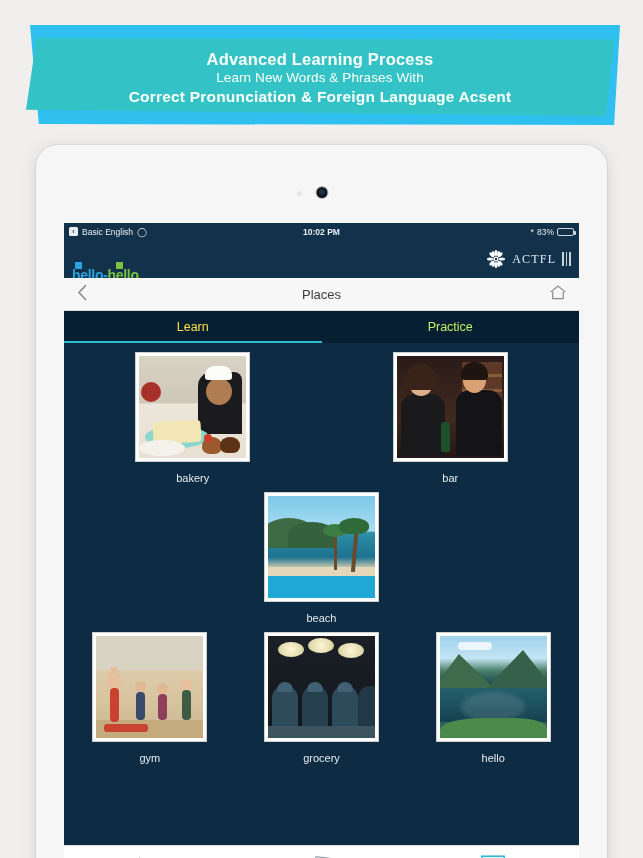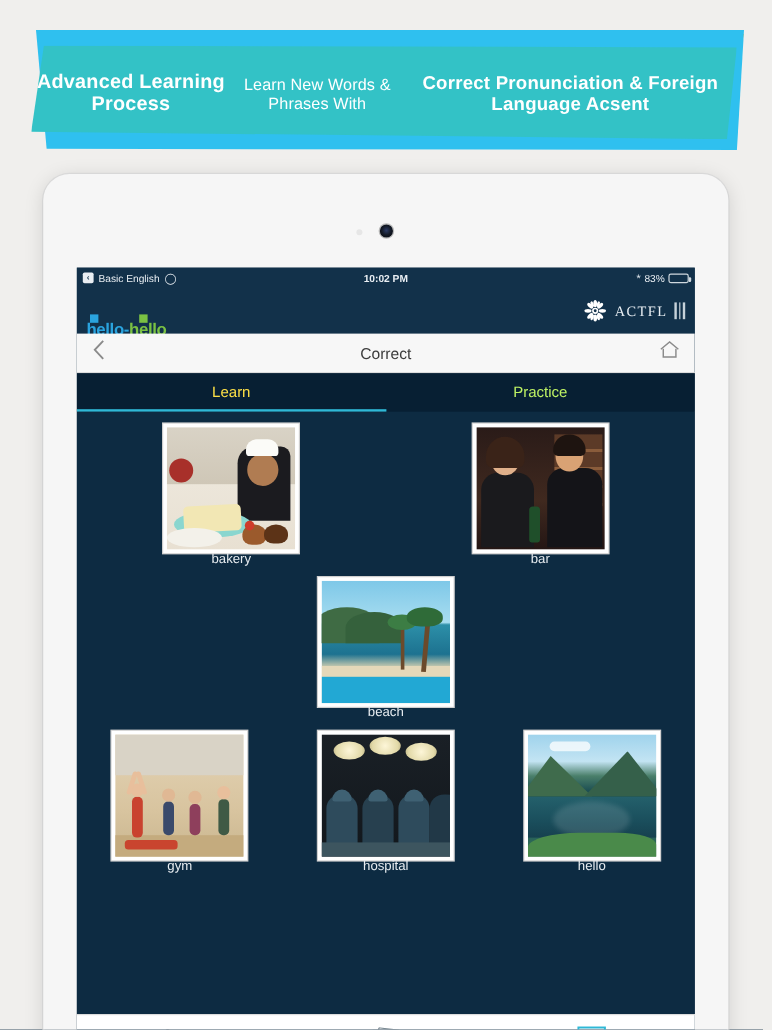--- a/index.html
+++ b/index.html
@@ -25,21 +25,21 @@
     background:#2fc0ef;
     clip-path: polygon(0% 0%, 100% 0%, 99% 100%, 1.5% 99%);
   }
   .banner-teal {
     left:26px; top:38px; width:588px; height:78px;
     background:#33c2c6;
     clip-path: polygon(1.8% 0%, 100% 2%, 98.6% 100%, 0% 92%);
   }
   .banner-text {
     position:absolute; left:28px; top:40px; width:584px; height:76px;
-    display:flex; flex-direction:row; align-items:center; justify-content:center;
+    display:flex; flex-direction:column; align-items:center; justify-content:center;
     color:#ffffff; text-align:center; line-height:1.18;
   }
   .bt-l1 { font-size:16.5px; font-weight:bold; letter-spacing:.2px; }
   .bt-l2 { font-size:13.5px; font-weight:normal; letter-spacing:.1px; margin-top:1px;}
   .bt-l3 { font-size:15.5px; font-weight:bold; letter-spacing:.2px; margin-top:2px;}
 
   
   #tablet {
     position:absolute; left:36px; top:145px; width:571px; height:740px;
     background:#f6f6f6;
@@ -137,21 +137,21 @@
     background:#0d2b42; padding:10px 0 0 0; height:542px; overflow:hidden;
   }
   .grid-row { display:flex; }
   .cell { flex:1; display:flex; flex-direction:column; align-items:center; cursor:pointer; }
   .thumb {
     width:113px; height:108px; background:#fff; padding:3px;
     box-shadow:0 0 0 1px #cfcfcf;
   }
   .thumb-inner { width:100%; height:100%; overflow:hidden; position:relative; }
   .cell-label {
-    font-size:11px; color:#e7ecf0; margin-top:0; margin-bottom:9px;
+    font-size:11px; color:#e7ecf0; margin-top:12px; margin-bottom:9px;
     text-align:center; line-height:1;
   }
 
   
   #toolbar {
     position:absolute; left:28px; bottom:0; width:515px; height:40px;
     background:#ffffff; display:flex; align-items:center;
     border-top:1px solid #dcdcdc;
   }
   .tb-item { flex:1; display:flex; align-items:center; justify-content:center; cursor:pointer; }
@@ -336,21 +336,21 @@
           </span>
       </div>
     </div>
 
     <div id="navbar">
       <span class="nav-btn">
         <svg width="13" height="19" viewBox="0 0 13 19">
             <polyline points="10,2 3,9.5 10,17" fill="none" stroke="#8b8b8b" stroke-width="1.6"></polyline>
           </svg>
       </span>
-      <div id="nav-title">Correct</div>
+      <div id="nav-title">Places</div>
       <span class="nav-btn home-btn">
         <svg width="18" height="17" viewBox="0 0 22 21">
           <path d="M2 10 L11 2.5 L20 10" fill="none" stroke="#8b8b8b" stroke-width="1.5"></path>
           <path d="M4.5 9.5 V18 H17.5 V9.5" fill="none" stroke="#8b8b8b" stroke-width="1.5"></path>
         </svg>
       </span>
     </div>
 
     <div id="tabs">
       <div class="tab active">Learn</div>
@@ -453,21 +453,21 @@
                   <div class="cap" style="left:9px;"></div>
               <div class="surg s2"></div>
                   <div class="cap" style="left:39px;"></div>
               <div class="surg s3"></div>
                   <div class="cap" style="left:69px;"></div>
               <div class="surg s4"></div>
               <div class="table"></div>
             </div>
           </div>
             </div>
-          <div class="cell-label">hospital</div>
+          <div class="cell-label">grocery</div>
         </div>
         <div class="cell">
           <div class="thumb">
               <div class="thumb-inner">
             <div class="art a-lake">
               <div class="cloud"></div>
                   <div class="mtnL"></div>
                   <div class="mtnR"></div>
               <div class="water"></div>
                   <div class="refl"></div>

